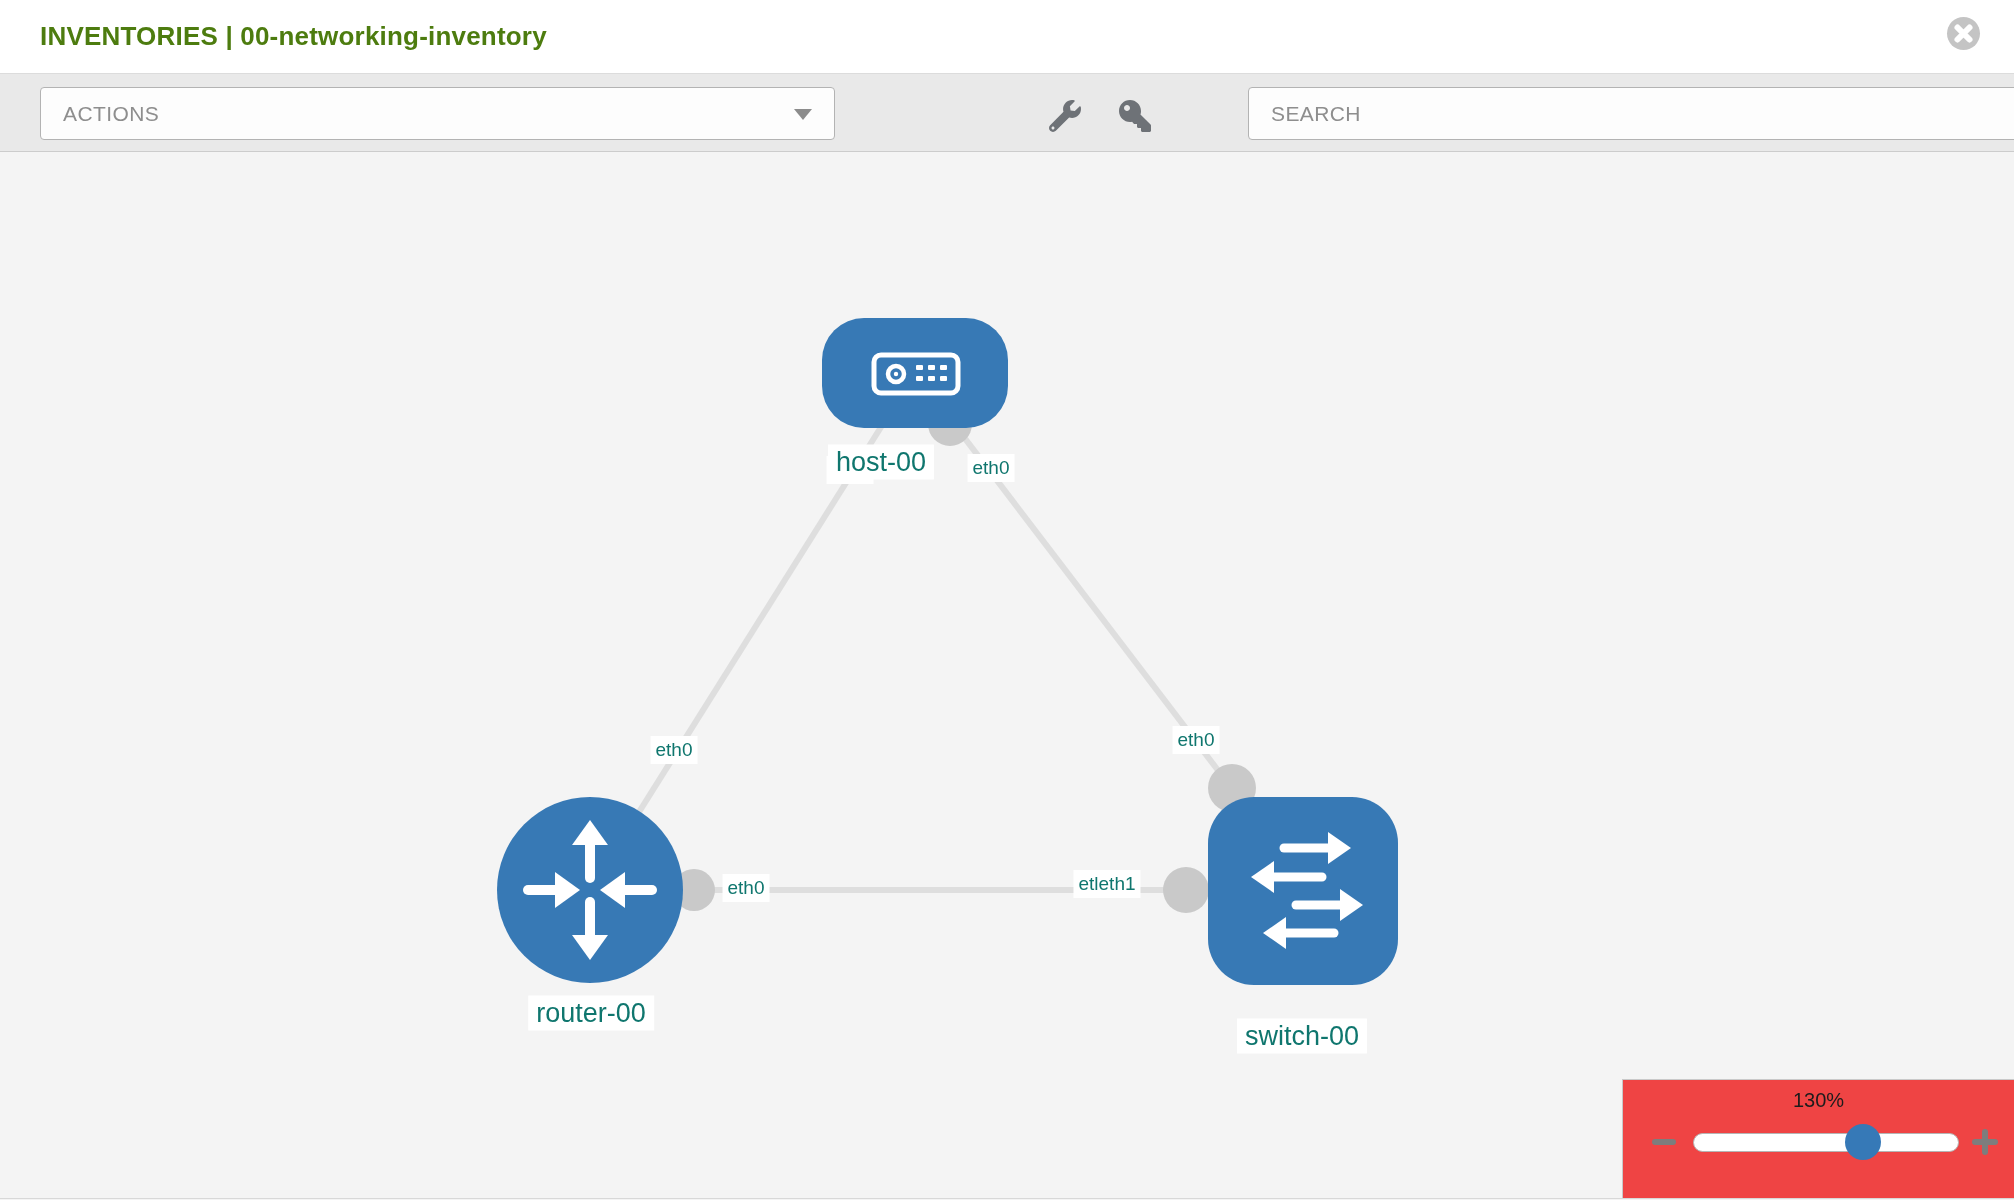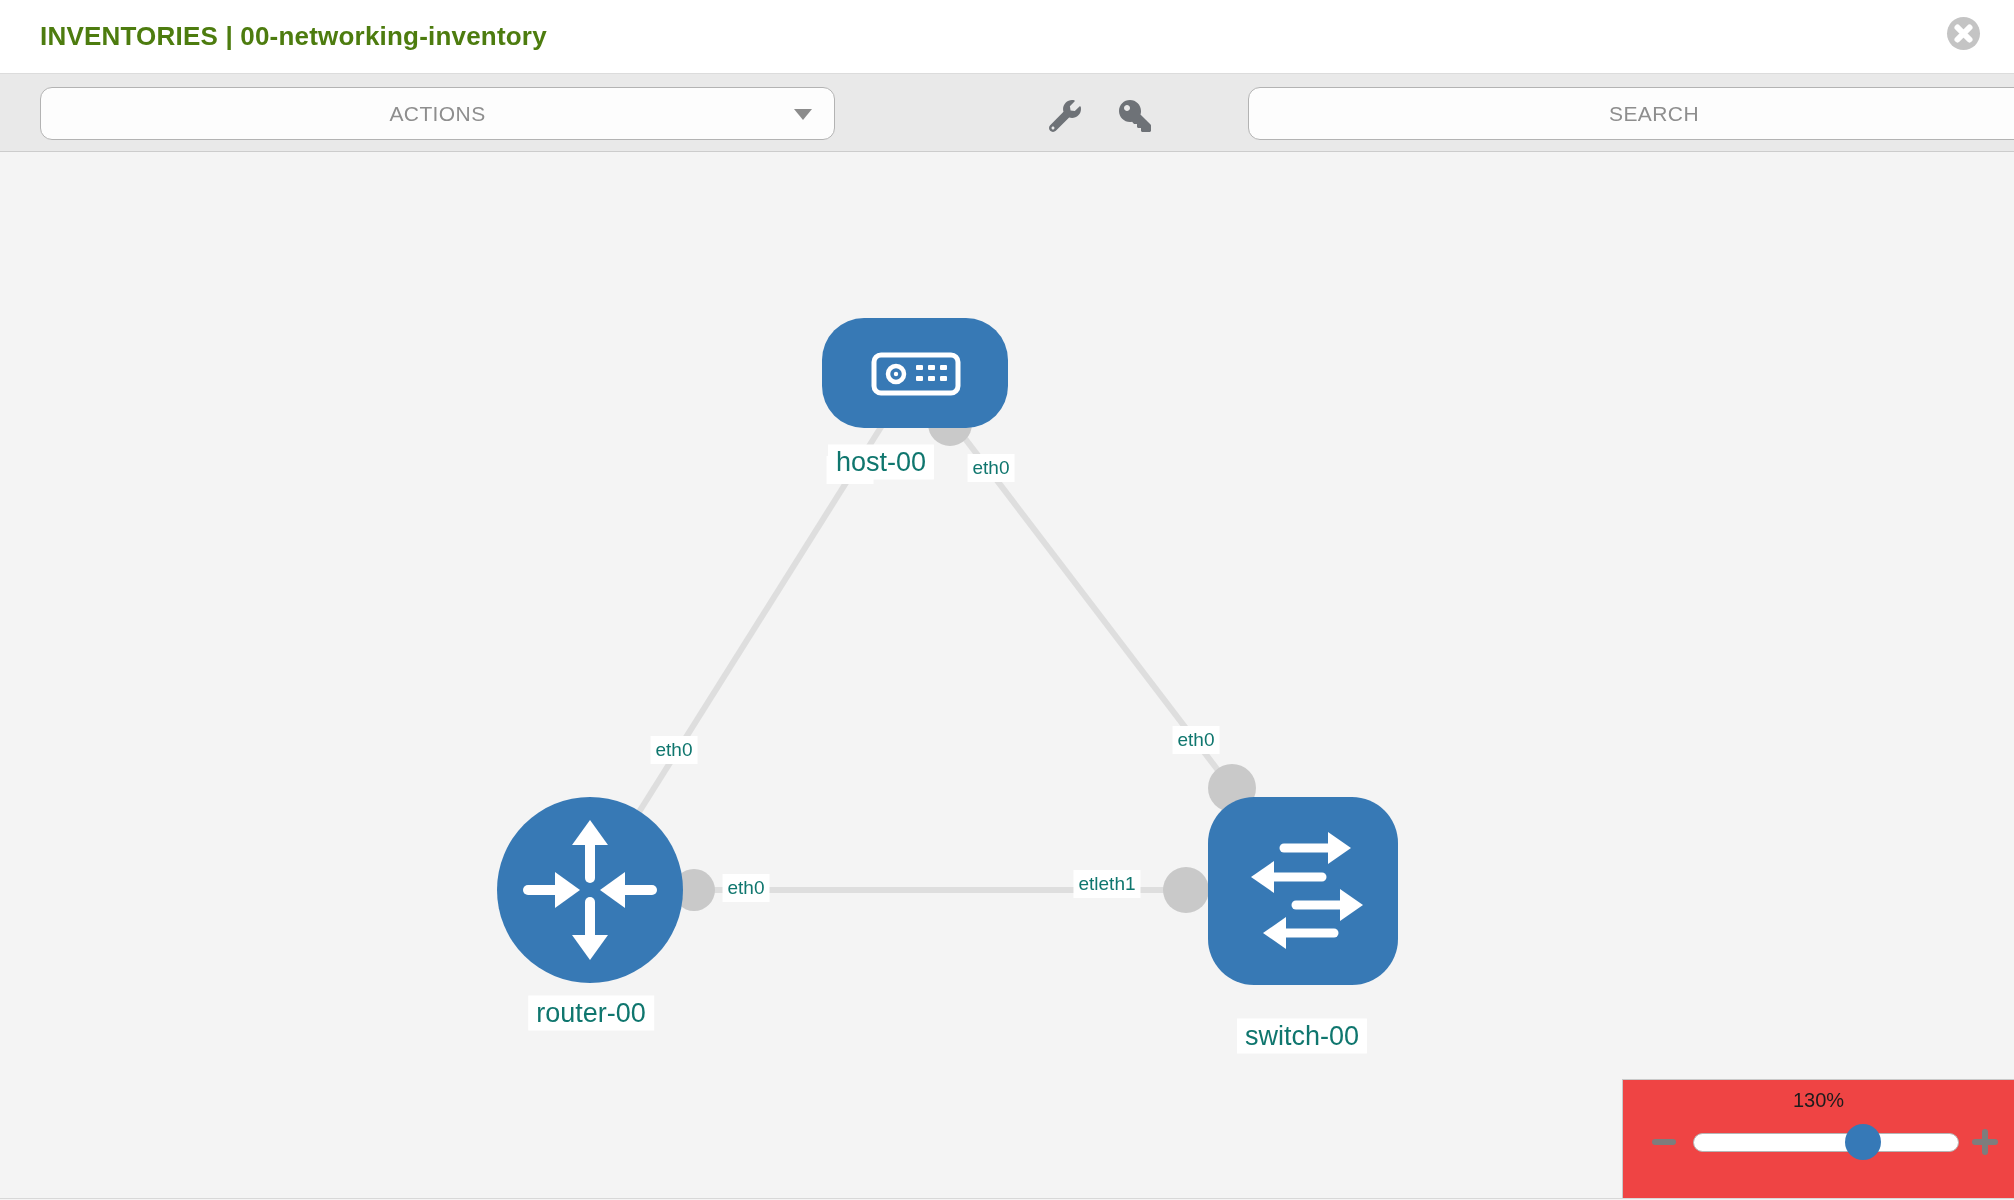--- a/index.html
+++ b/index.html
@@ -10,22 +10,22 @@
   .header { position:relative; height:73px; background:#ffffff; }
   .page-title { position:absolute; left:40px; top:0; line-height:73px;
     font-size:26px; font-weight:bold; color:#4d7c0f; letter-spacing:0.2px; }
   .close-btn { position:absolute; right:33px; top:16px; width:35px; height:35px;
     cursor:pointer; border:none; background:transparent; padding:0; }
 
   
   .toolbar { position:relative; height:79px; background:#e9e9e9;
     border-top:1px solid #dcdcdc; border-bottom:1px solid #cccccc; }
   .dropdown { position:absolute; top:13px; height:53px; background:#fdfdfd;
-    border:1.5px solid #b3b3b3; border-radius:12px; display:flex; align-items:center;
-    padding:0 22px; cursor:pointer;justify-content:center; }
+    border:1.5px solid #b3b3b3; border-radius:4px; display:flex; align-items:center;
+    padding:0 22px; cursor:pointer; }
   .dropdown .dd-label { font-size:21px; color:#8e8e8e; letter-spacing:0.4px; }
   .dd-caret { position:absolute; right:22px; top:50%; margin-top:-5px; width:0; height:0;
     border-left:9px solid transparent; border-right:9px solid transparent;
     border-top:11px solid #8c8c8c; }
   .dd-actions { left:40px; width:795px; }
   .dd-search { left:1248px; width:812px; }
   .tool-icon-btn { position:absolute; top:26px; width:32px; height:32px; border:none;
     background:transparent; padding:0; cursor:pointer; }
   .tool-icon-btn.wrench { left:1049px; }
   .tool-icon-btn.key { left:1119px; }

